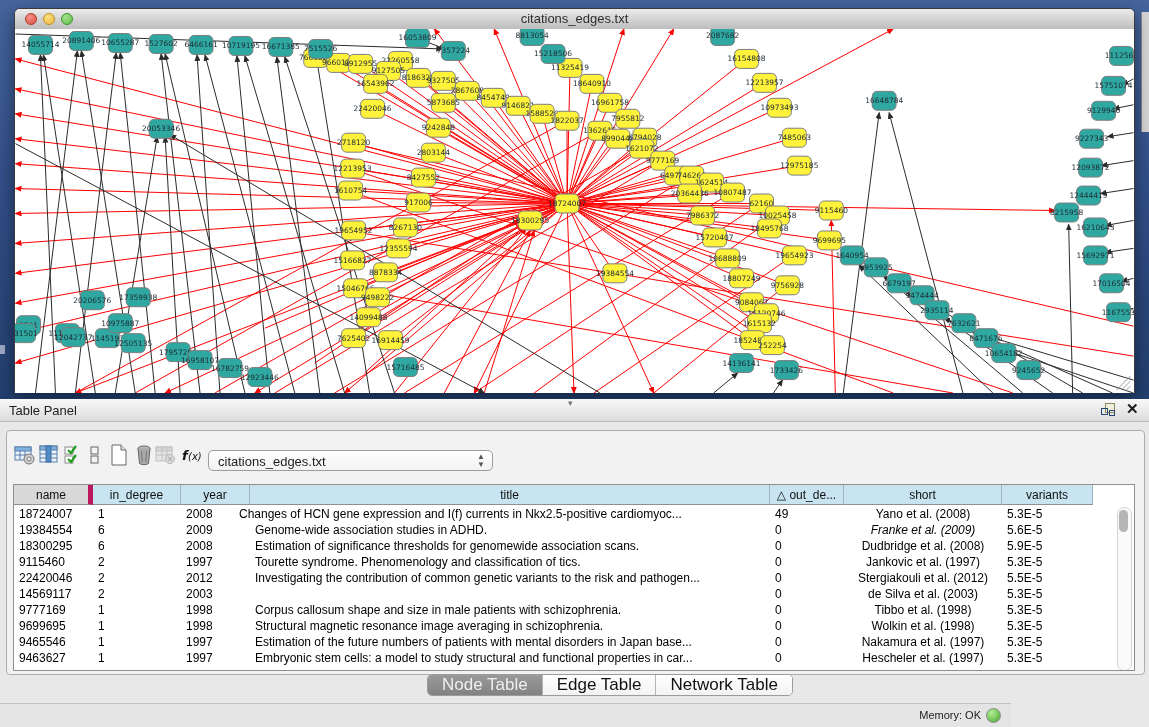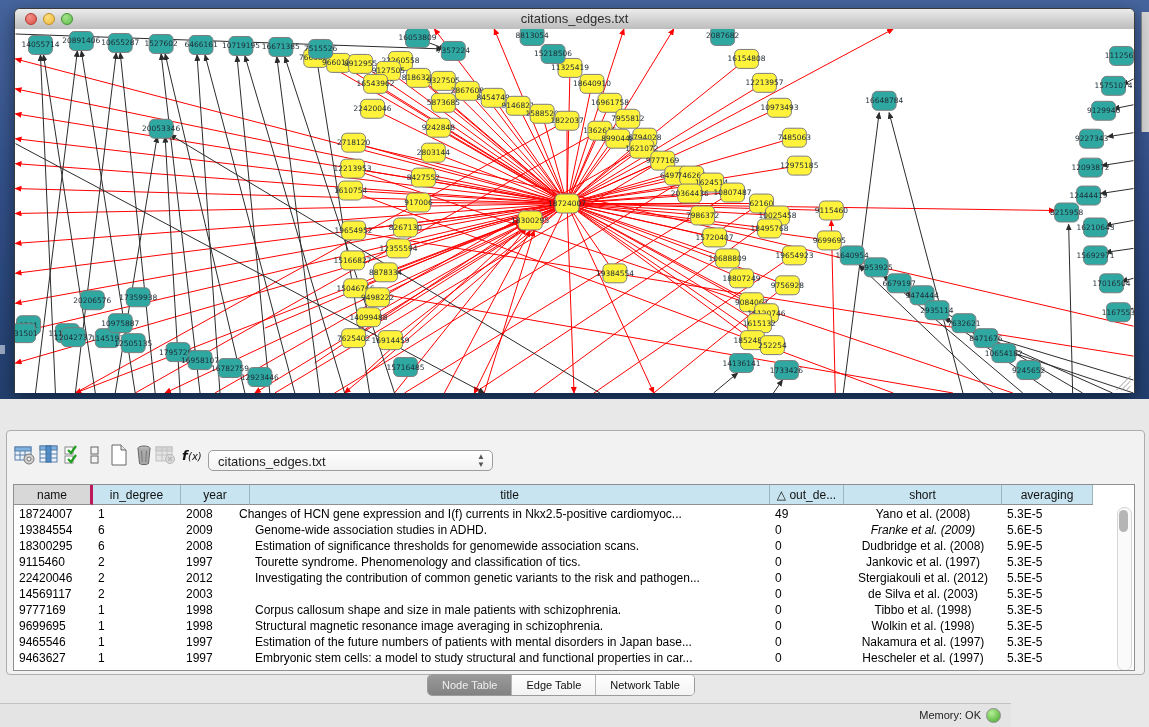--- a/index.html
+++ b/index.html
@@ -41,31 +41,31 @@
     border:1px solid #9d9d9d;border-radius:5px;box-sizing:border-box;}
   .combo .val{position:absolute;left:9px;top:3px;font-size:13px;color:#1d1d1d;}
   .combo .arrows{position:absolute;right:7px;top:2px;font-size:8px;color:#555;line-height:8px;text-align:center;}
   
   .dtable{position:absolute;left:13px;top:85px;width:1122px;height:187px;background:#fff;
     border:1px solid #8f8f8f;box-sizing:border-box;overflow:hidden;}
   .thead{position:absolute;left:0;top:0;height:21px;}
   .th{position:absolute;top:0;height:20px;border-right:1px solid #9fb6bf;border-bottom:1px solid #8f8f8f;
     box-sizing:border-box;font-size:12px;color:#111;text-align:center;line-height:20px;background:#c7e4f0;
     overflow:hidden;white-space:nowrap;}
-  .th.gray{background:#d8d8d8;border-right:3px solid #be185d;}
+  .th.gray{background:#d8d8d8;border-right:5px solid #be185d;}
   .trow{position:absolute;left:0;height:16px;font-size:12px;color:#000;white-space:nowrap;}
   .td{position:absolute;top:0;height:16px;line-height:16px;overflow:hidden;box-sizing:border-box;padding-left:5px;}
   .td.center{text-align:center;padding-left:0;}
   .vscroll{position:absolute;right:2px;top:22px;width:13px;height:162px;background:#fafafa;
     border:1px solid #d5d5d5;border-radius:7px;}
   .vthumb{position:absolute;left:1px;top:2px;width:9px;height:22px;background:#b5b5b5;border-radius:5px;}
   
   .seg-tabs{position:absolute;left:427px;top:275px;height:20px;display:flex;
     border:1px solid #9b9b9b;border-radius:5px;overflow:hidden;background:#fff;}
-  .seg{height:36px;line-height:20px;padding:0 14px;font-size:11px;color:#111;
+  .seg{height:36px;line-height:20px;padding:0 14px;font-size:17px;color:#111;
     background:linear-gradient(180deg,#ffffff,#e9e9e9);border-right:1px solid #b5b5b5;}
   .seg:last-child{border-right:none;}
   .seg.active{background:linear-gradient(180deg,#9a9a9a,#6f6f6f);color:#efefef;}
   
   .statusbar{position:absolute;left:0;top:304px;width:1011px;height:24px;background:#e4e4e4;
     border-top:1px solid #c2c2c2;}
   .mem-label{position:absolute;right:30px;top:5px;font-size:11px;color:#222;}
   .mem-dot{position:absolute;right:10px;top:4px;width:13px;height:13px;border-radius:50%;
     background:radial-gradient(circle at 35% 30%,#b4f094,#44a52c);border:1px solid #8b8b8b;}
   svg text{font-family:"DejaVu Sans","Liberation Sans",sans-serif;}
@@ -495,20 +495,30 @@
         <rect x="1094" y="274.5" width="24" height="19" rx="5" ry="5" fill="#2fa8a2" stroke="#7c7c7c" stroke-width="1"></rect>
         <text x="1106" y="286.5" font-size="7.5" text-anchor="middle" fill="#1d2b33">1167553</text>
         <line x1="1104" y1="362" x2="1118" y2="348" stroke="#9a9a9a" stroke-width="1"></line>
         <line x1="1109" y1="362" x2="1118" y2="353" stroke="#9a9a9a" stroke-width="1"></line>
         <line x1="1114" y1="362" x2="1118" y2="358" stroke="#9a9a9a" stroke-width="1"></line>
       </svg>
   </div>
 </div>
 
 <div class="table-panel">
+  <div class="panel-titlebar">
+    <span class="panel-title">Table Panel</span>
+    <span class="divider-grip">▾</span>
+    <span class="float-icon">
+        <span class="sq1"></span>
+        <span class="sq2"></span>
+        <span class="sq3"></span>
+      </span>
+    <span class="close-icon">✕</span>
+  </div>
   <div class="groupbox"></div>
   <div class="toolbar" id="toolbar">
       <button class="tb-btn" style="left: 6px;"><svg width="22" height="22">
           <rect x="1" y="3" width="16" height="13" fill="#eaf3fb" stroke="#5a7fa8"></rect>
           <rect x="1" y="3" width="16" height="4" fill="#7fb2e0" stroke="#5a7fa8"></rect>
           <line x1="6" y1="7" x2="6" y2="16" stroke="#5a7fa8"></line>
           <line x1="11" y1="7" x2="11" y2="16" stroke="#5a7fa8"></line>
           <line x1="1" y1="11" x2="17" y2="11" stroke="#5a7fa8"></line>
           <circle cx="15" cy="15" r="5" fill="#cfcfcf" stroke="#777"></circle>
           <circle cx="15" cy="15" r="2" fill="#f5f5f5" stroke="#777"></circle>
@@ -559,21 +569,21 @@
     <span class="arrows">▲<br>▼</span>
   </div>
   <div class="dtable" id="dtable">
     <div class="thead" id="thead">
         <div class="th gray" style="left: 0px; width: 79px;">name</div>
         <div class="th" style="left: 79px; width: 88px;">in_degree</div>
         <div class="th" style="left: 167px; width: 69px;">year</div>
         <div class="th" style="left: 236px; width: 520px;">title</div>
         <div class="th" style="left: 756px; width: 74px;">△ out_de...</div>
         <div class="th" style="left: 830px; width: 158px;">short</div>
-        <div class="th" style="left: 988px; width: 91px;">averaging</div>
+        <div class="th" style="left: 988px; width: 91px;">variants</div>
       </div>
     <div id="tbody">
         <div class="trow" style="top: 21px; width: 1079px;">
           <div class="td" style="left: 0px; width: 79px;">18724007</div>
           <div class="td" style="left: 79px; width: 88px;">1</div>
           <div class="td" style="left: 167px; width: 69px;">2008</div>
           <div class="td" style="left: 220px; width: 520px;">Changes of HCN gene expression and I(f) currents in Nkx2.5-positive cardiomyoc...</div>
           <div class="td" style="left: 756px; width: 74px;">49</div>
           <div class="td center" style="left: 830px; width: 158px;">Yano et al. (2008)</div>
           <div class="td" style="left: 988px; width: 91px;">5.3E-5</div>

